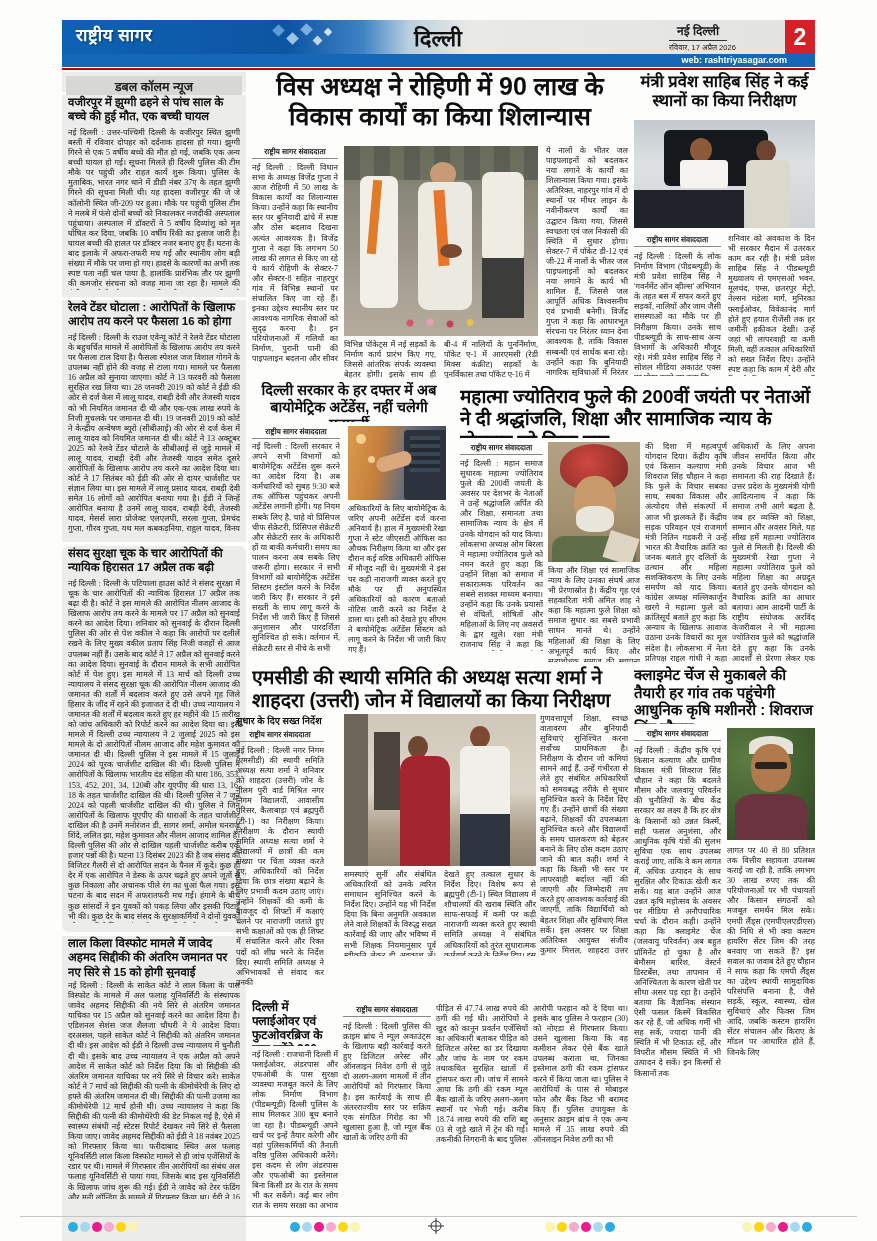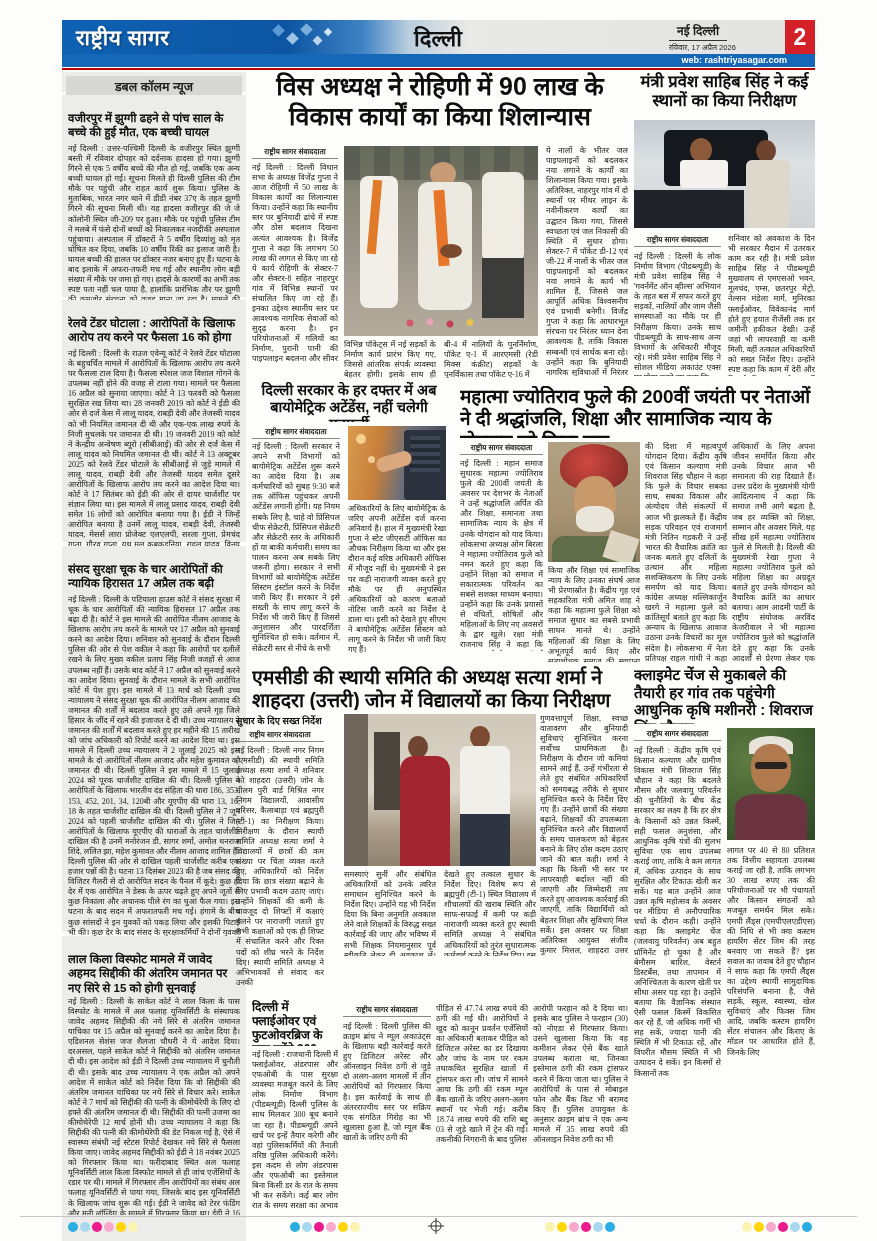--- a/index.html
+++ b/index.html
@@ -4,37 +4,37 @@
 <style>
   html,body{margin:0;padding:0;background:#ffffff;}
   #page{position:relative;width:877px;height:1241px;background:#fdfdfc;overflow:hidden;
         font-family:"Liberation Serif","DejaVu Serif",serif;color:#1c1c1c;}
   .abs{position:absolute;}
 
   
   #masthead{left:62px;top:20px;width:753px;height:34px;
     background:linear-gradient(90deg,#0e62b4 0%,#0d55a2 30%,#3f83c4 40%,#b9cede 46%,#e9e9e7 54%,#e3e3e1 96%,#e3e3e1 100%);}
   #brand{left:14px;top:3px;font-family:"Liberation Sans","DejaVu Sans",sans-serif;font-weight:bold;
-    font-size:21px;color:#ffffff;text-shadow:1px 1px 2px rgba(0,0,0,.45);letter-spacing:.5px;}
+    font-size:17px;color:#ffffff;text-shadow:1px 1px 2px rgba(0,0,0,.45);letter-spacing:.5px;}
   .diamond{width:9px;height:9px;transform:rotate(45deg);position:absolute;}
   #section-title{left:296px;top:2px;width:160px;text-align:center;font-family:"Liberation Sans","DejaVu Sans",sans-serif;
     font-weight:bold;font-size:22px;color:#111;}
   #city-block{right:36px;top:1px;width:110px;text-align:left;font-family:"Liberation Sans","DejaVu Sans",sans-serif;}
   #city-name{font-size:12px;font-weight:bold;border-bottom:1px solid #333;display:inline-block;padding:0 8px 1px;}
   #edition-date{font-size:7.5px;margin-top:1px;}
   #page-box{right:0;top:0;width:30px;height:34px;background:#d42027;color:#fff;text-align:center;
     font-family:"Liberation Sans","DejaVu Sans",sans-serif;font-weight:bold;font-size:23px;line-height:34px;}
   #webstrip{left:62px;top:54px;width:753px;height:13px;background:#1568b8;color:#fff;
     font-family:"Liberation Sans","DejaVu Sans",sans-serif;font-weight:bold;font-size:9px;
     text-align:right;line-height:13px;padding-right:0;box-sizing:border-box;}
   #webstrip span{margin-right:28px;}
   #redline{left:62px;top:68px;width:753px;height:2px;background:#c00000;}
 
   
-  .rail-box{left:62px;width:184px;background:#ececea;box-sizing:border-box;padding:16px 6px;}
+  .rail-box{left:62px;width:184px;background:#ececea;box-sizing:border-box;padding:0 6px;}
   .rail-header{font-family:"Liberation Sans","DejaVu Sans",sans-serif;font-weight:bold;font-size:12.5px;
     text-align:center;color:#222;background:#d7d7d4;border-bottom:2px solid #c00000;padding:2px 0 1px;}
   .rail-head{font-family:"Liberation Sans","DejaVu Sans",sans-serif;font-weight:bold;font-size:11.5px;line-height:1.25;color:#111;}
   .bodytxt{font-size:8px;line-height:1.26;text-align:justify;color:#222;overflow:hidden;}
   .headline{font-family:"Liberation Sans","DejaVu Sans",sans-serif;font-weight:bold;color:#0d0d0d;line-height:1.18;overflow:hidden;}
   .centered{text-align:center;}
   .byline{font-family:"Liberation Sans","DejaVu Sans",sans-serif;font-weight:bold;font-size:7.5px;text-align:center;
     border-bottom:1px solid #888;padding-bottom:2px;color:#222;overflow:hidden;}
   .subhead{font-family:"Liberation Sans","DejaVu Sans",sans-serif;font-weight:bold;font-size:9.5px;color:#111;overflow:hidden;}
   .photo{overflow:hidden;position:absolute;background:#999;}
@@ -75,21 +75,21 @@
   <div class="abs rail-box" style="top:95px;height:202px;">
     <div class="rail-head" style="height:30px;overflow:hidden;">वजीरपुर में झुग्गी ढहने से पांच साल के बच्चे की हुई मौत, एक बच्ची घायल</div>
     <div class="bodytxt" style="height:162px;margin-top:3px;">नई दिल्ली : उत्तर-पश्चिमी दिल्ली के वजीरपुर स्थित झुग्गी बस्ती में रविवार दोपहर को दर्दनाक हादसा हो गया। झुग्गी गिरने से एक 5 वर्षीय बच्चे की मौत हो गई, जबकि एक अन्य बच्ची घायल हो गई। सूचना मिलते ही दिल्ली पुलिस की टीम मौके पर पहुंची और राहत कार्य शुरू किया। पुलिस के मुताबिक, भारत नगर थाने में डीडी नंबर 37ए के तहत झुग्गी गिरने की सूचना मिली थी। यह हादसा वजीरपुर की जे जे कॉलोनी स्थित जी-209 पर हुआ। मौके पर पहुंची पुलिस टीम ने मलबे में फंसे दोनों बच्चों को निकालकर नजदीकी अस्पताल पहुंचाया। अस्पताल में डॉक्टरों ने 5 वर्षीय दिव्यांशु को मृत घोषित कर दिया, जबकि 10 वर्षीय रिंकी का इलाज जारी है। घायल बच्ची की हालत पर डॉक्टर नजर बनाए हुए हैं। घटना के बाद इलाके में अफरा-तफरी मच गई और स्थानीय लोग बड़ी संख्या में मौके पर जमा हो गए। हादसे के कारणों का अभी तक स्पष्ट पता नहीं चल पाया है, हालांकि प्रारंभिक तौर पर झुग्गी की कमजोर संरचना को वजह माना जा रहा है। मामले की गंभीरता को देखते हुए क्राइम टीम और एफएसएल टीम को मौके पर बुलाया गया, जिन्होंने घटनास्थल का बारीकी से निरीक्षण कर साक्ष्य जुटाए। पुलिस ने संबंधित धाराओं में मामला दर्ज कर लिया है और आगे की जांच जारी है।</div>
   </div>
 
   <div class="abs rail-box" style="top:300px;height:242px;">
     <div class="rail-head" style="height:30px;overflow:hidden;">रेलवे टेंडर घोटाला : आरोपितों के खिलाफ आरोप तय करने पर फैसला 16 को होगा</div>
     <div class="bodytxt" style="height:200px;margin-top:3px;">नई दिल्ली : दिल्ली के राउज एवेन्यू कोर्ट ने रेलवे टेंडर घोटाला के बहुचर्चित मामले में आरोपितों के खिलाफ आरोप तय करने पर फैसला टाल दिया है। फैसला स्पेशल जज विशाल गोगने के उपलब्ध नहीं होने की वजह से टाला गया। मामले पर फैसला 16 अप्रैल को सुनाया जाएगा। कोर्ट ने 13 फरवरी को फैसला सुरक्षित रख लिया था। 28 जनवरी 2019 को कोर्ट ने ईडी की ओर से दर्ज केस में लालू यादव, राबड़ी देवी और तेजस्वी यादव को भी नियमित जमानत दी थी और एक-एक लाख रुपये के निजी मुचलके पर जमानत दी थी। 19 जनवरी 2019 को कोर्ट ने केन्द्रीय अन्वेषण ब्यूरो (सीबीआई) की ओर से दर्ज केस में लालू यादव को नियमित जमानत दी थी। कोर्ट ने 13 अक्टूबर 2025 को रेलवे टेंडर घोटाले के सीबीआई से जुड़े मामले में लालू यादव, राबड़ी देवी और तेजस्वी यादव समेत दूसरे आरोपितों के खिलाफ आरोप तय करने का आदेश दिया था। कोर्ट ने 17 सितंबर को ईडी की ओर से दायर चार्जशीट पर संज्ञान लिया था। इस मामले में लालू प्रसाद यादव, राबड़ी देवी समेत 16 लोगों को आरोपित बनाया गया है। ईडी ने जिन्हें आरोपित बनाया है उनमें लालू यादव, राबड़ी देवी, तेजस्वी यादव, मेसर्स लारा प्रोजेक्ट एलएलपी, सरला गुप्ता, प्रेमचंद गुप्ता, गौरव गुप्ता, यथ मल कबकड़निया, राहुल यादव, विनय जिंदल, देवकी नंदन तुलस्यान, मेसर्स सुजाता होटल, विनय कोचर, विजय कोचर, राजीव कुमार रेलान और मेसर्स अभिषेक बिल्डर्स प्राईवेट लिमिटेड शामिल हैं। लालू यादव पर आरोप है कि रेलमंत्री रहते हुए रेलवे के दो होटलों को आईआरसीटीसी को ट्रांसफर किया और होटलों की देखभाल के लिए टेंडर जारी किये थे। रांची और पुरी के दो होटलों का आवंटन कोचर बंधु की कंपनी सुजाता होटल को ट्रांसफर कर दिया था।</div>
   </div>
 
-  <div class="abs rail-box" style="top:546px;height:386px;">
+  <div class="abs rail-box" style="top:546px;height:386px;border-radius:7px;">
     <div class="rail-head" style="height:30px;overflow:hidden;">संसद सुरक्षा चूक के चार आरोपितों की न्यायिक हिरासत 17 अप्रैल तक बढ़ी</div>
     <div class="bodytxt" style="height:344px;margin-top:3px;">नई दिल्ली : दिल्ली के पटियाला हाउस कोर्ट ने संसद सुरक्षा में चूक के चार आरोपितों की न्यायिक हिरासत 17 अप्रैल तक बढ़ा दी है। कोर्ट ने इस मामले की आरोपित नीलम आजाद के खिलाफ आरोप तय करने के मामले पर 17 अप्रैल को सुनवाई करने का आदेश दिया। शनिवार को सुनवाई के दौरान दिल्ली पुलिस की ओर से पेश वकील ने कहा कि आरोपों पर दलीलें रखने के लिए मुख्य वकील प्रताप सिंह निजी वजहों से आज उपलब्ध नहीं हैं। उसके बाद कोर्ट ने 17 अप्रैल को सुनवाई करने का आदेश दिया। सुनवाई के दौरान मामले के सभी आरोपित कोर्ट में पेश हुए। इस मामले में 13 मार्च को दिल्ली उच्च न्यायालय ने संसद सुरक्षा चूक की आरोपित नीलम आजाद की जमानत की शर्तों में बदलाव करते हुए उसे अपने गृह जिले हिसार के जींद में रहने की इजाजत दे दी थी। उच्च न्यायालय ने जमानत की शर्तों में बदलाव करते हुए हर महीने की 15 तारीख को जांच अधिकारी को रिपोर्ट करने का आदेश दिया था। इस मामले में दिल्ली उच्च न्यायालय ने 2 जुलाई 2025 को इस मामले के दो आरोपितों नीलम आजाद और महेश कुमावत को जमानत दी थी। दिल्ली पुलिस ने इस मामले में 15 जुलाई 2024 को पूरक चार्जशीट दाखिल की थी। दिल्ली पुलिस ने आरोपितों के खिलाफ भारतीय दंड संहिता की धारा 186, 353, 153, 452, 201, 34, 120बी और यूएपीए की धारा 13, 16, 18 के तहत चार्जशीट दाखिल की थी। दिल्ली पुलिस ने 7 जून 2024 को पहली चार्जशीट दाखिल की थी। पुलिस ने जिन आरोपितों के खिलाफ यूएपीए की धाराओं के तहत चार्जशीट दाखिल की है उनमें मनोरंजन डी, सागर शर्मा, अमोल धनराज शिंदे, ललित झा, महेश कुमावत और नीलम आजाद शामिल हैं। दिल्ली पुलिस की ओर से दाखिल पहली चार्जशीट करीब एक हजार पन्नों की है। घटना 13 दिसंबर 2023 की है जब संसद की विजिटर गैलरी से दो आरोपित सदन के पैनल में कूदे। कुछ ही देर में एक आरोपित ने डेस्क के ऊपर चढ़ते हुए अपने जूतों से कुछ निकाला और अचानक पीले रंग का धुआं फैल गया। इस घटना के बाद सदन में अफरातफरी मच गई। हंगामे के बीच कुछ सांसदों ने इन युवकों को पकड़ लिया और इसकी पिटाई भी की। कुछ देर के बाद संसद के सुरक्षाकर्मियों ने दोनों युवकों को काबू में ले लिया। संसद के बाहर भी दो लोग पकड़े गए जो नारेबाजी कर रहे थे और पीले रंग का धुआं छोड़ रहे थे।</div>
   </div>
 
   <div class="abs rail-box" style="top:936px;height:352px;">
     <div class="rail-head" style="height:42px;overflow:hidden;">लाल किला विस्फोट मामले में जावेद अहमद सिद्दीकी की अंतरिम जमानत पर नए सिरे से 15 को होगी सुनवाई</div>
     <div class="bodytxt" style="height:218px;margin-top:3px;">नई दिल्ली : दिल्ली के साकेत कोर्ट ने लाल किला के पास विस्फोट के मामले में अल फलाह यूनिवर्सिटी के संस्थापक जावेद अहमद सिद्दीकी की नये सिरे से अंतरिम जमानत याचिका पर 15 अप्रैल को सुनवाई करने का आदेश दिया है। एडिशनल सेशंस जज शैलजा चौधरी ने ये आदेश दिया। दरअसल, पहले साकेत कोर्ट ने सिद्दीकी को अंतरिम जमानत दी थी। इस आदेश को ईडी ने दिल्ली उच्च न्यायालय में चुनौती दी थी। इसके बाद उच्च न्यायालय ने एक अप्रैल को अपने आदेश में साकेत कोर्ट को निर्देश दिया कि वो सिद्दीकी की अंतरिम जमानत याचिका पर नये सिरे से विचार करे। साकेत कोर्ट ने 7 मार्च को सिद्दीकी की पत्नी के कीमोथेरेपी के लिए दो हफ्ते की अंतरिम जमानत दी थी। सिद्दीकी की पत्नी उजमा का कीमोथेरेपी 12 मार्च होनी थी। उच्च न्यायालय ने कहा कि सिद्दीकी की पत्नी की कीमोथेरेपी की डेट निकल गई है, ऐसे में स्वास्थ्य संबंधी नई स्टेटस रिपोर्ट देखकर नये सिरे से फैसला किया जाए। जावेद अहमद सिद्दीकी को ईडी ने 18 नवंबर 2025 को गिरफ्तार किया था। फरीदाबाद स्थित अल फलाह यूनिवर्सिटी लाल किला विस्फोट मामले से ही जांच एजेंसियों के रडार पर थी। मामले में गिरफ्तार तीन आरोपियों का संबंध अल फलाह यूनिवर्सिटी से पाया गया, जिसके बाद इस यूनिवर्सिटी के खिलाफ जांच शुरू की गई। ईडी ने जावेद को टेरर फंडिंग और मनी लॉन्ड्रिंग के मामले में गिरफ्तार किया था। ईडी ने 16 जनवरी को जावेद अहमद सिद्दीकी और अल फलाह चैरिटेबल ट्रस्ट के खिलाफ चार्जशीट दाखिल की थी। दिल्ली पुलिस की क्राइम ब्रांच की ओर से दो एफआईआर दर्ज होने के बाद ईडी ने अपनी जांच शुरू की थी। एफआईआर में कहा गया है कि अल फलाह यूनिवर्सिटी ने झूठी सूचना दी कि उसे नेशनल असेसमेंट एंड एक्रेडिटेशन काउंसिल (एनएएसी) की ओर से मान्यता मिल चुकी है।</div>
   </div>
 
   <div class="abs headline centered" style="left:252px;top:72px;width:376px;height:66px;font-size:25px;">विस अध्यक्ष ने रोहिणी में 90 लाख के विकास कार्यों का किया शिलान्यास</div>

